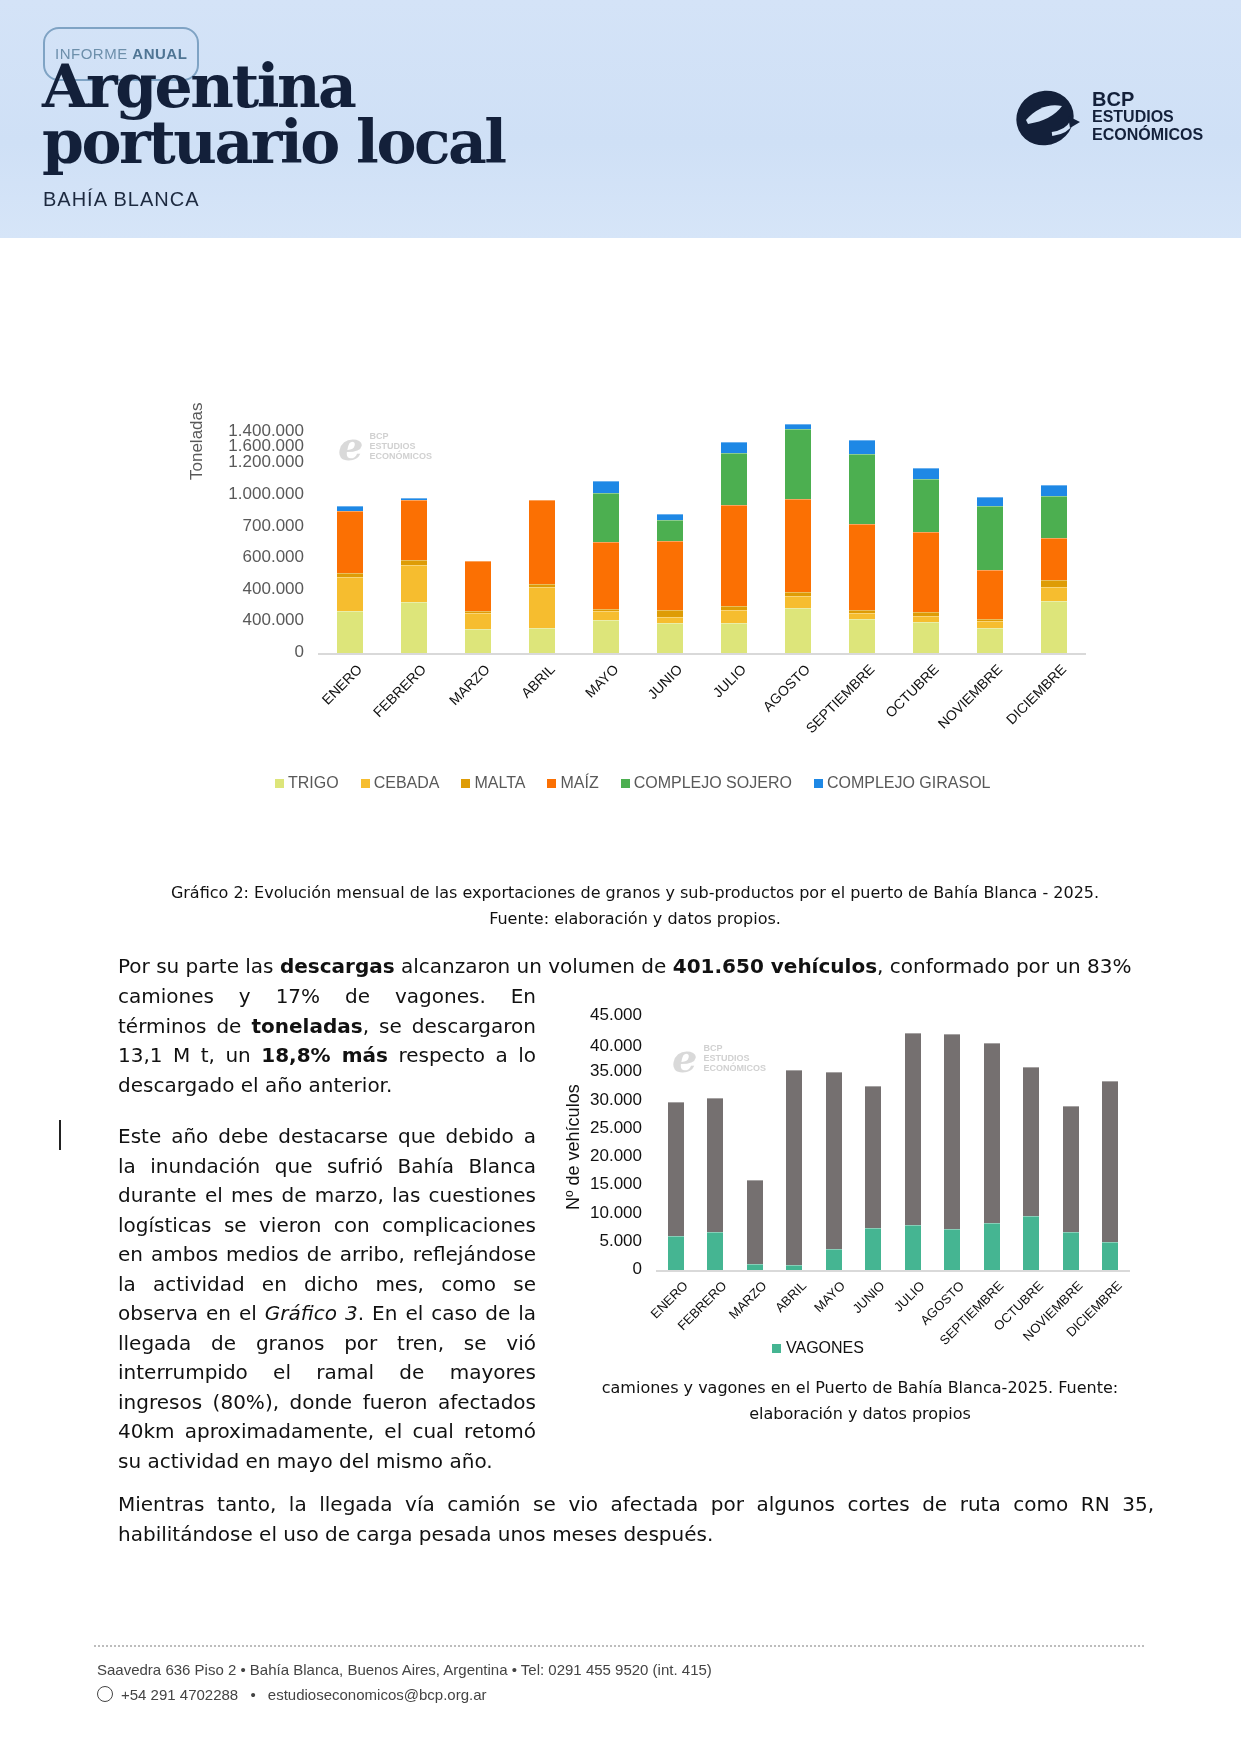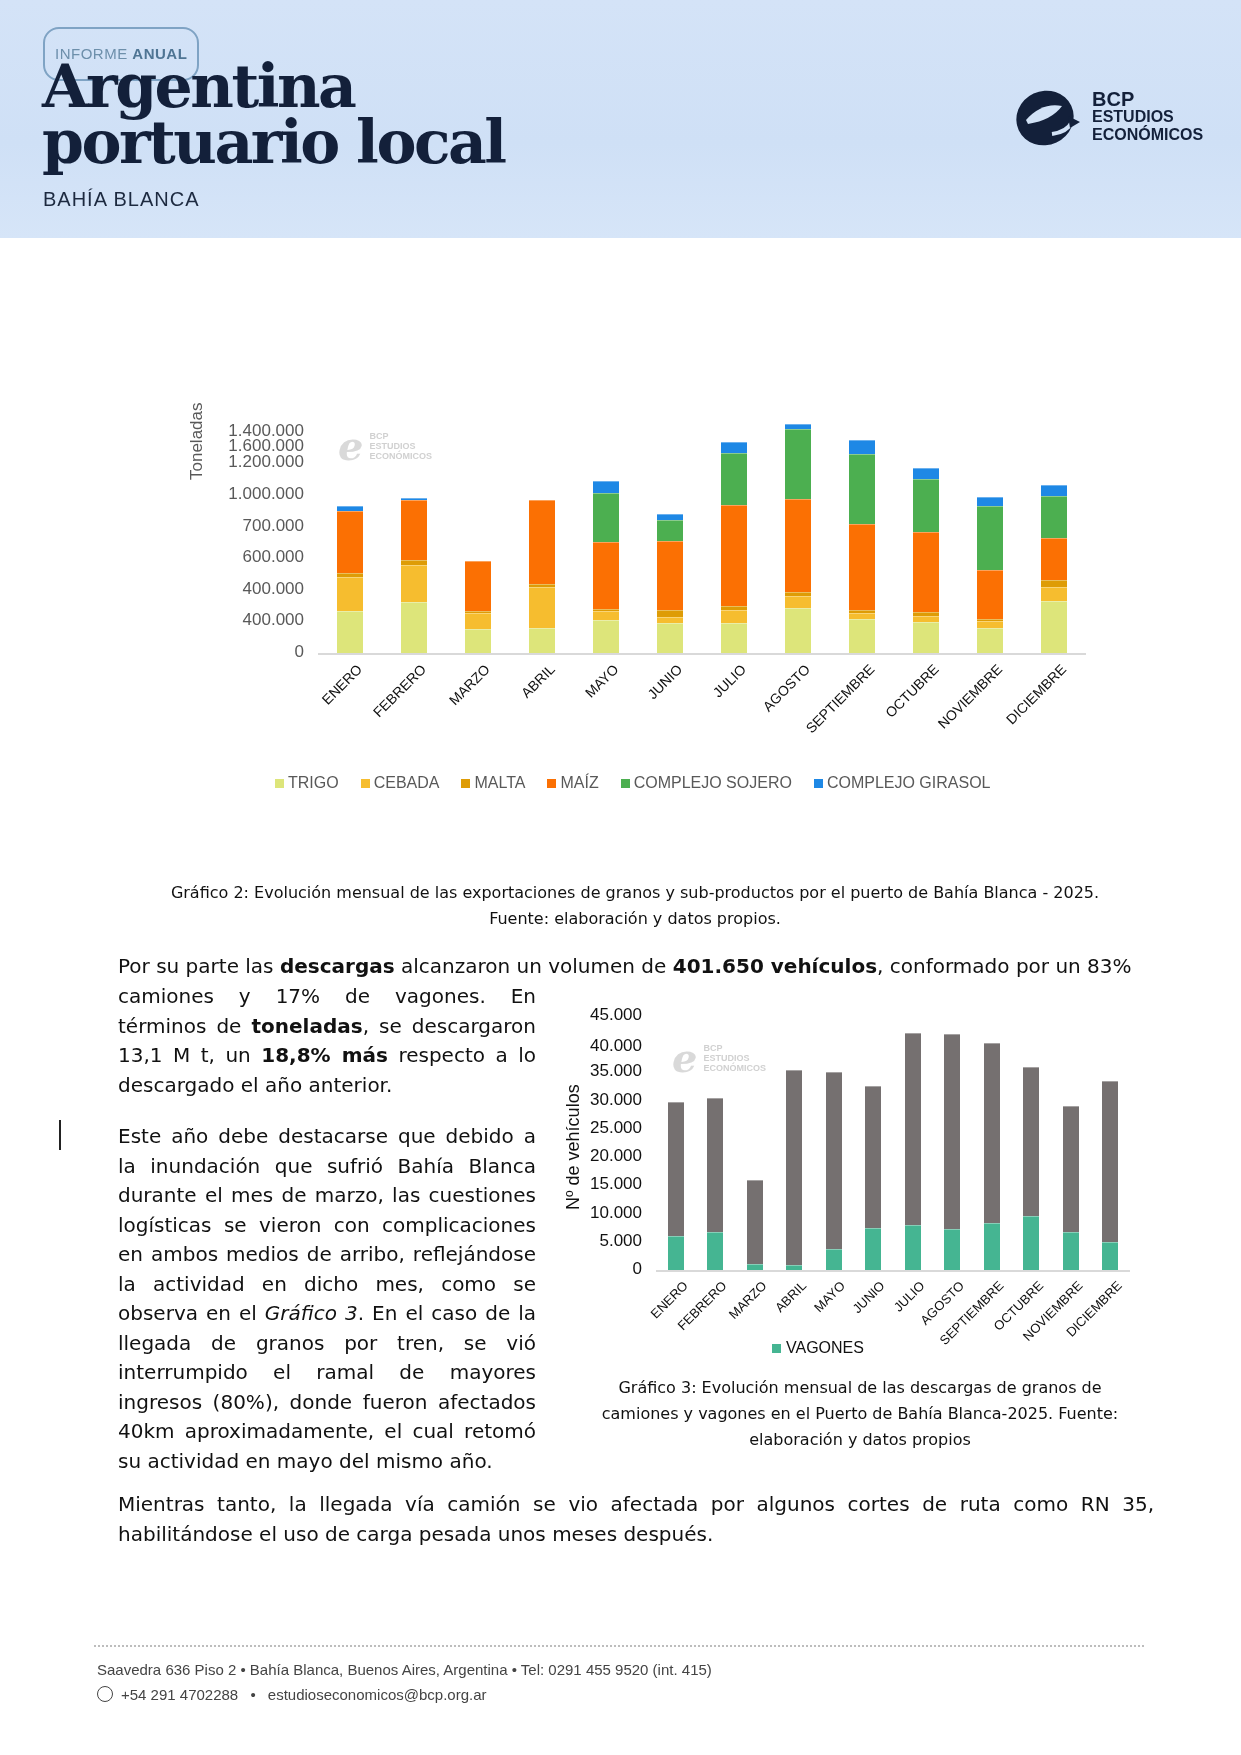--- a/index.html
+++ b/index.html
@@ -328,21 +328,20 @@
       <div class="xl" style="font-size: 13px; right: 245.25px; top: 1278px;">SEPTIEMBRE</div>
       <div class="xl" style="font-size: 13px; right: 205.75px; top: 1278px;">OCTUBRE</div>
       <div class="xl" style="font-size: 13px; right: 166.25px; top: 1278px;">NOVIEMBRE</div>
       <div class="xl" style="font-size: 13px; right: 126.75px; top: 1278px;">DICIEMBRE</div>
     </div>
   <div class="legend2">
     <span class="sw" style="background:#45b592"></span>
     <span>VAGONES</span>
   </div>
   <div class="caption" style="left:580px;top:1375px;width:560px;">
-    <div>Gráfico 3: Evolución mensual de las descargas de granos de</div>
     <div>camiones y vagones en el Puerto de Bahía Blanca-2025. Fuente:</div>
     <div>elaboración y datos propios</div>
   </div>
 </div>
 
 <div class="footer-rule"></div>
 <div class="footer-line" style="top:1661px;">Saavedra 636 Piso 2 • Bahía Blanca, Buenos Aires, Argentina • Tel: 0291 455 9520 (int. 415)</div>
 <div class="footer-line" style="top:1686px;">
   <span class="wa-icon"></span><span>+54 291 4702288</span>
   <span style="margin:0 8px;">•</span>

